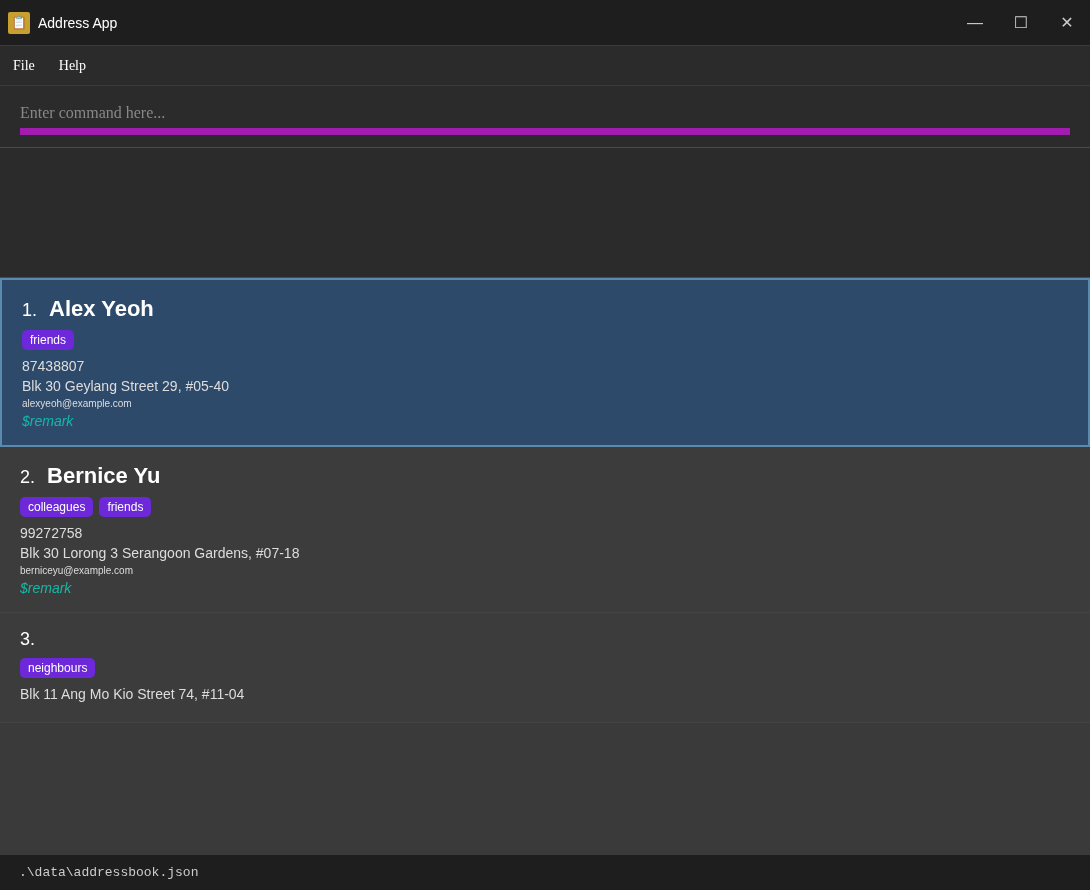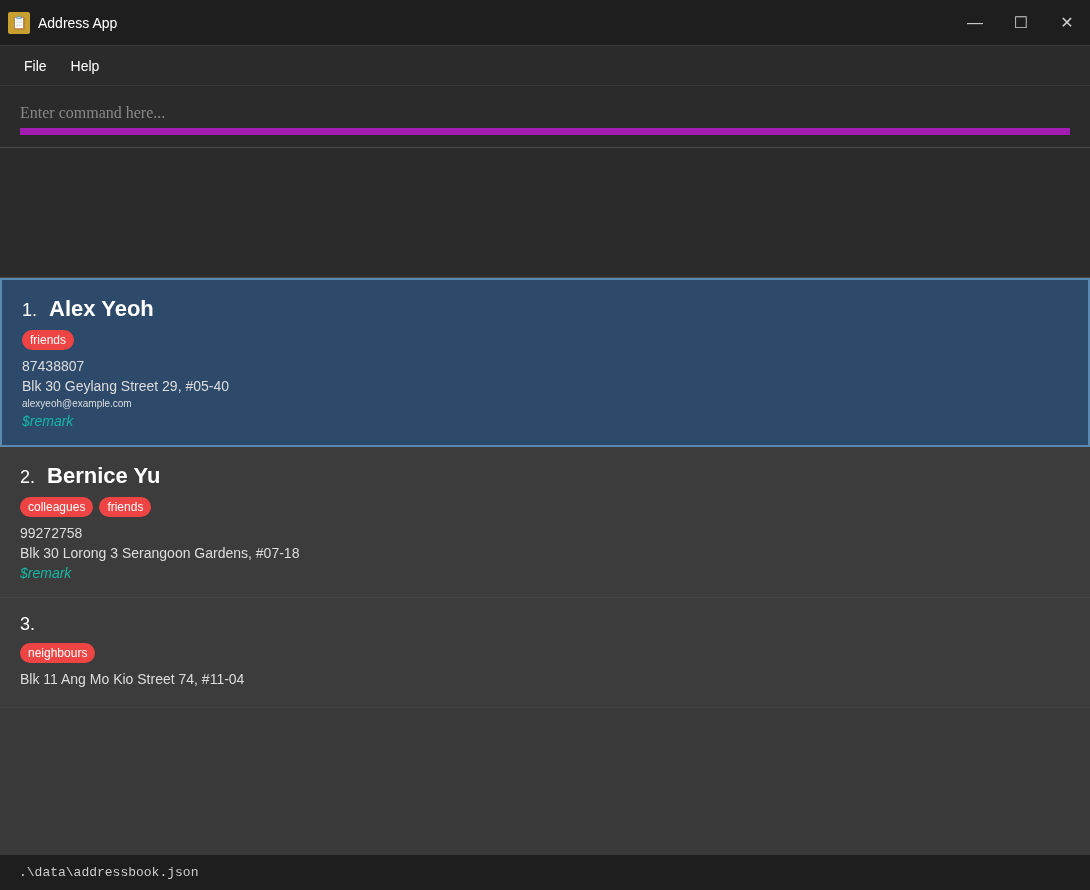--- a/index.html
+++ b/index.html
@@ -72,23 +72,24 @@
       border: none;
       outline: none;
     }
 
     
     .menu-bar {
       background: #2b2b2b;
       height: 40px;
       display: flex;
       align-items: center;
-      padding: 0 12px;
+      padding: 0 1px;
       flex-shrink: 0;
       border-bottom: 1px solid #3a3a3a;
+      font-family: Liberation Serif, serif;
     }
 
     .menu-item {
       color: #ffffff;
       font-size: 14px;
       padding: 6px 12px;
       cursor: pointer;
       border-radius: 3px;
     }
 
@@ -180,25 +181,25 @@
     }
 
     .contact-tags {
       display: flex;
       gap: 6px;
       margin-bottom: 8px;
       flex-wrap: wrap;
     }
 
     .tag {
-      background: #ef4444;
+      background: #6d28d9;
       color: #ffffff;
       font-size: 12px;
       padding: 3px 8px;
-      border-radius: 10px;
+      border-radius: 5px;
     }
 
     .contact-phone {
       color: #dddddd;
       font-size: 14px;
       margin-bottom: 4px;
     }
 
     .contact-address {
       color: #dddddd;
@@ -281,20 +282,21 @@
       <div class="contact-number-name">
         <span class="contact-number">2.</span>
         <span class="contact-name">Bernice Yu</span>
       </div>
       <div class="contact-tags">
         <span class="tag">colleagues</span>
         <span class="tag">friends</span>
       </div>
       <div class="contact-phone">99272758</div>
       <div class="contact-address">Blk 30 Lorong 3 Serangoon Gardens, #07-18</div>
+      <div class="contact-email">berniceyu@example.com</div>
       <div class="contact-remark">$remark</div>
     </div>
     <div class="contact-card">
       <div class="contact-number-name">
         <span class="contact-number">3.</span>
       </div>
       <div class="contact-tags">
         <span class="tag">neighbours</span>
       </div>
       <div class="contact-address">Blk 11 Ang Mo Kio Street 74, #11-04</div>

